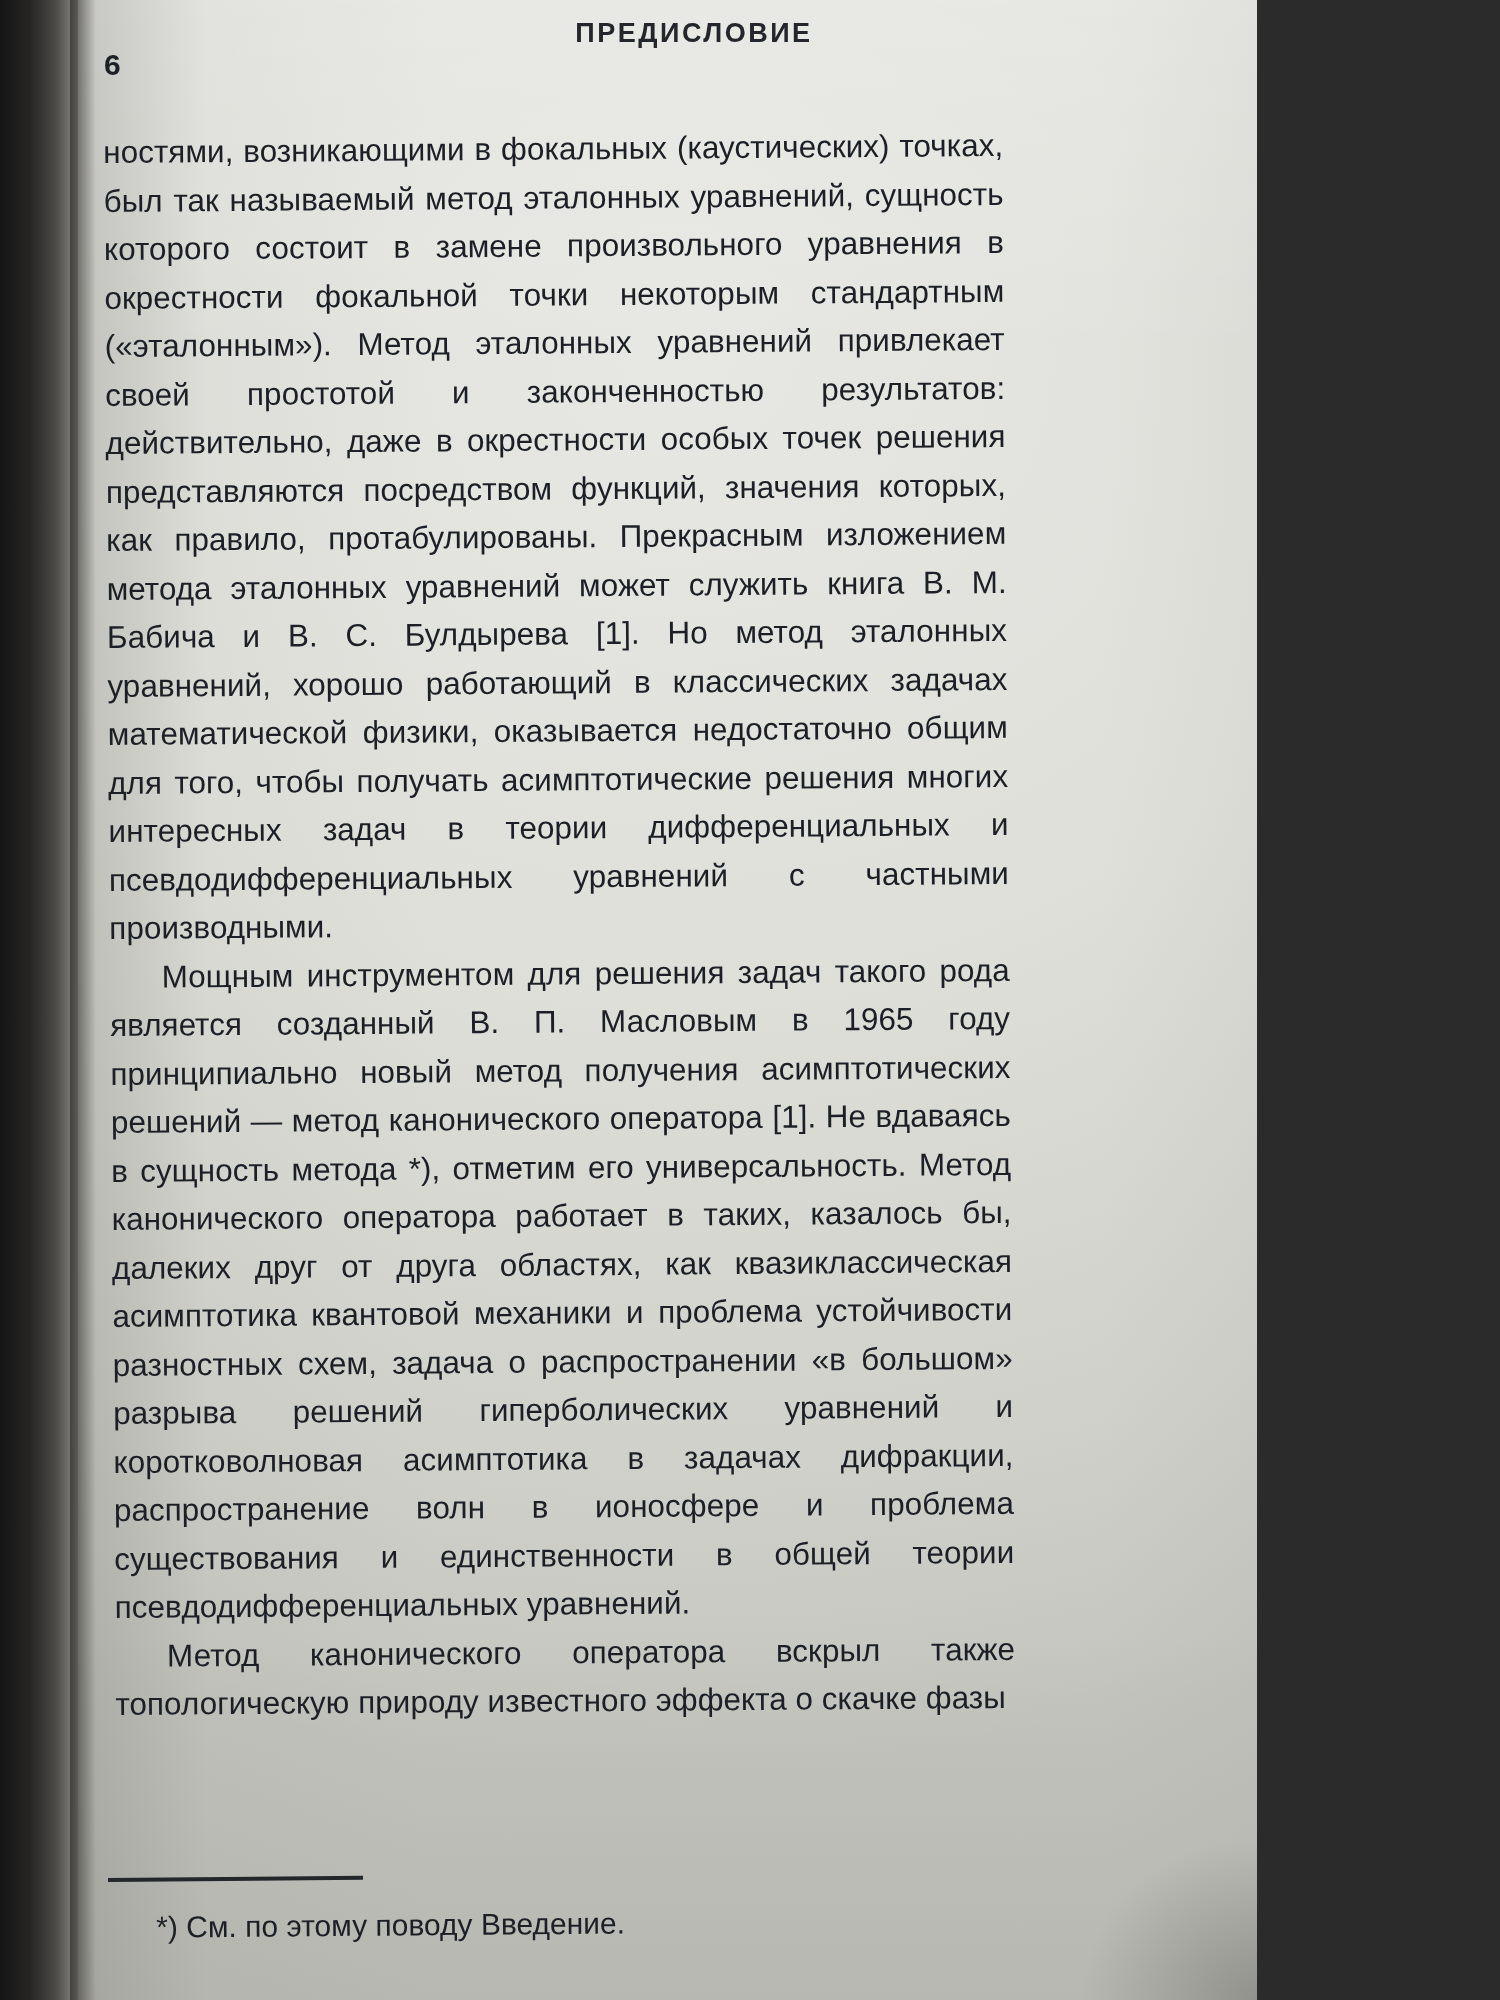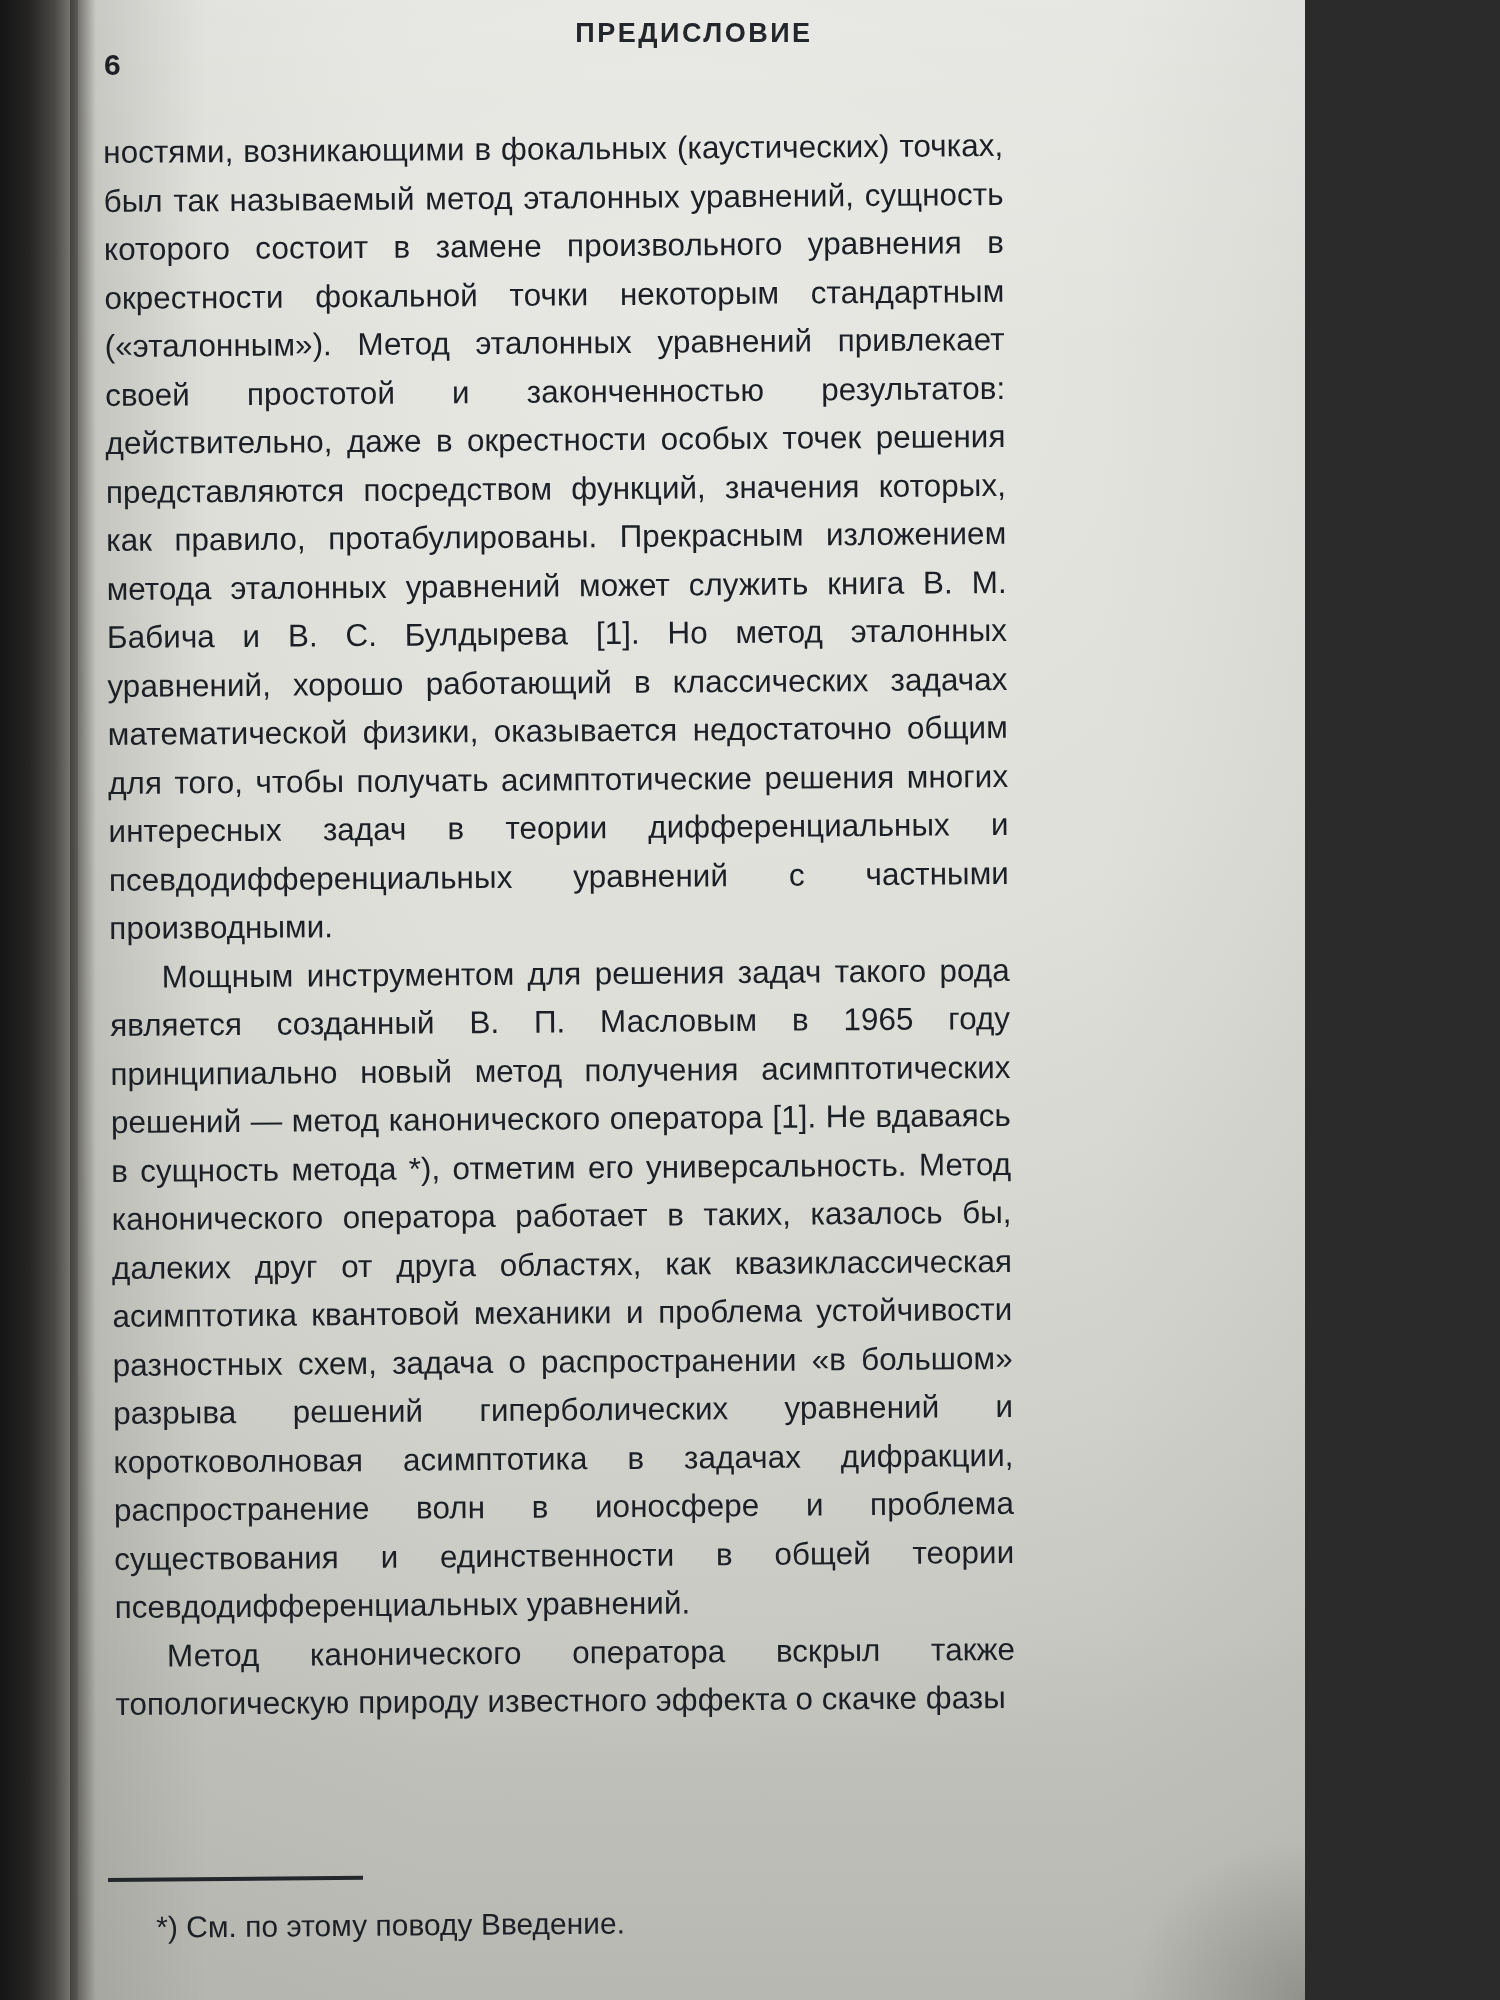--- a/index.html
+++ b/index.html
@@ -7,21 +7,20 @@
     padding: 0;
     background: #2b2b2b;
   }
   #page {
     position: relative;
     width: 1257px;
     height: 2000px;
     overflow: hidden;
     background: #f97316;
     font-family: "Liberation Serif", serif;
-    padding-left: 48px;
   }
 
   
   .gutter {
     position: absolute;
     left: 0; top: 0;
     width: 78px; height: 2000px;
     background: linear-gradient(to right, #151515 0%, #262524 38%, #4a4845 70%, #8d8b85 100%);
   }
   .gutter-edge {

